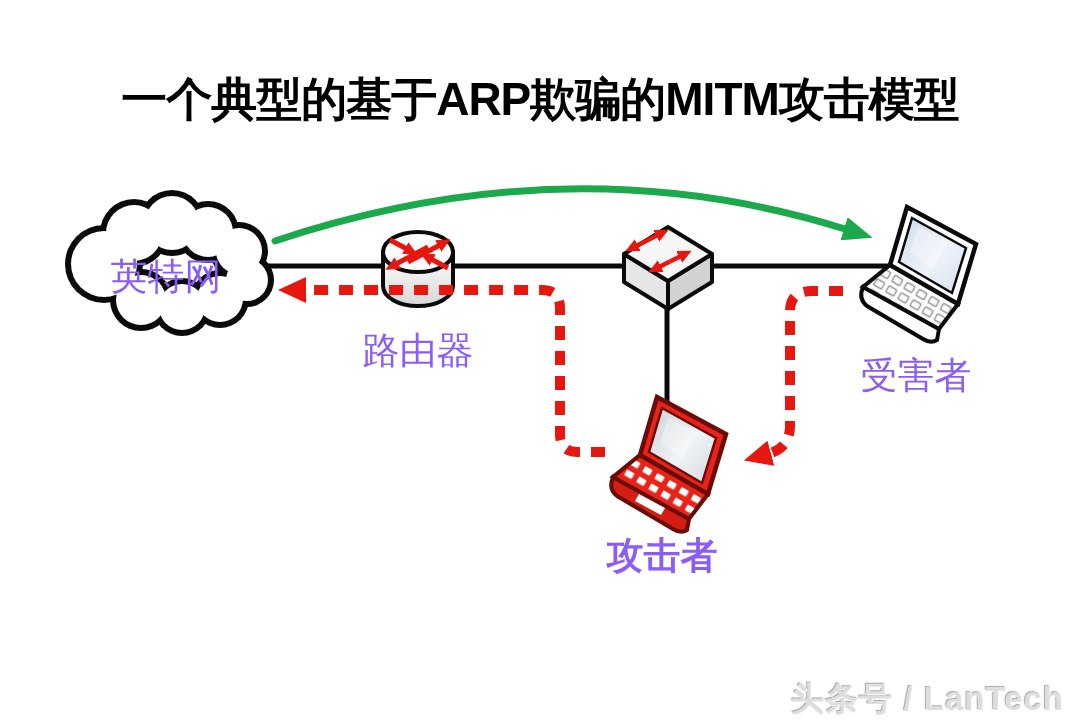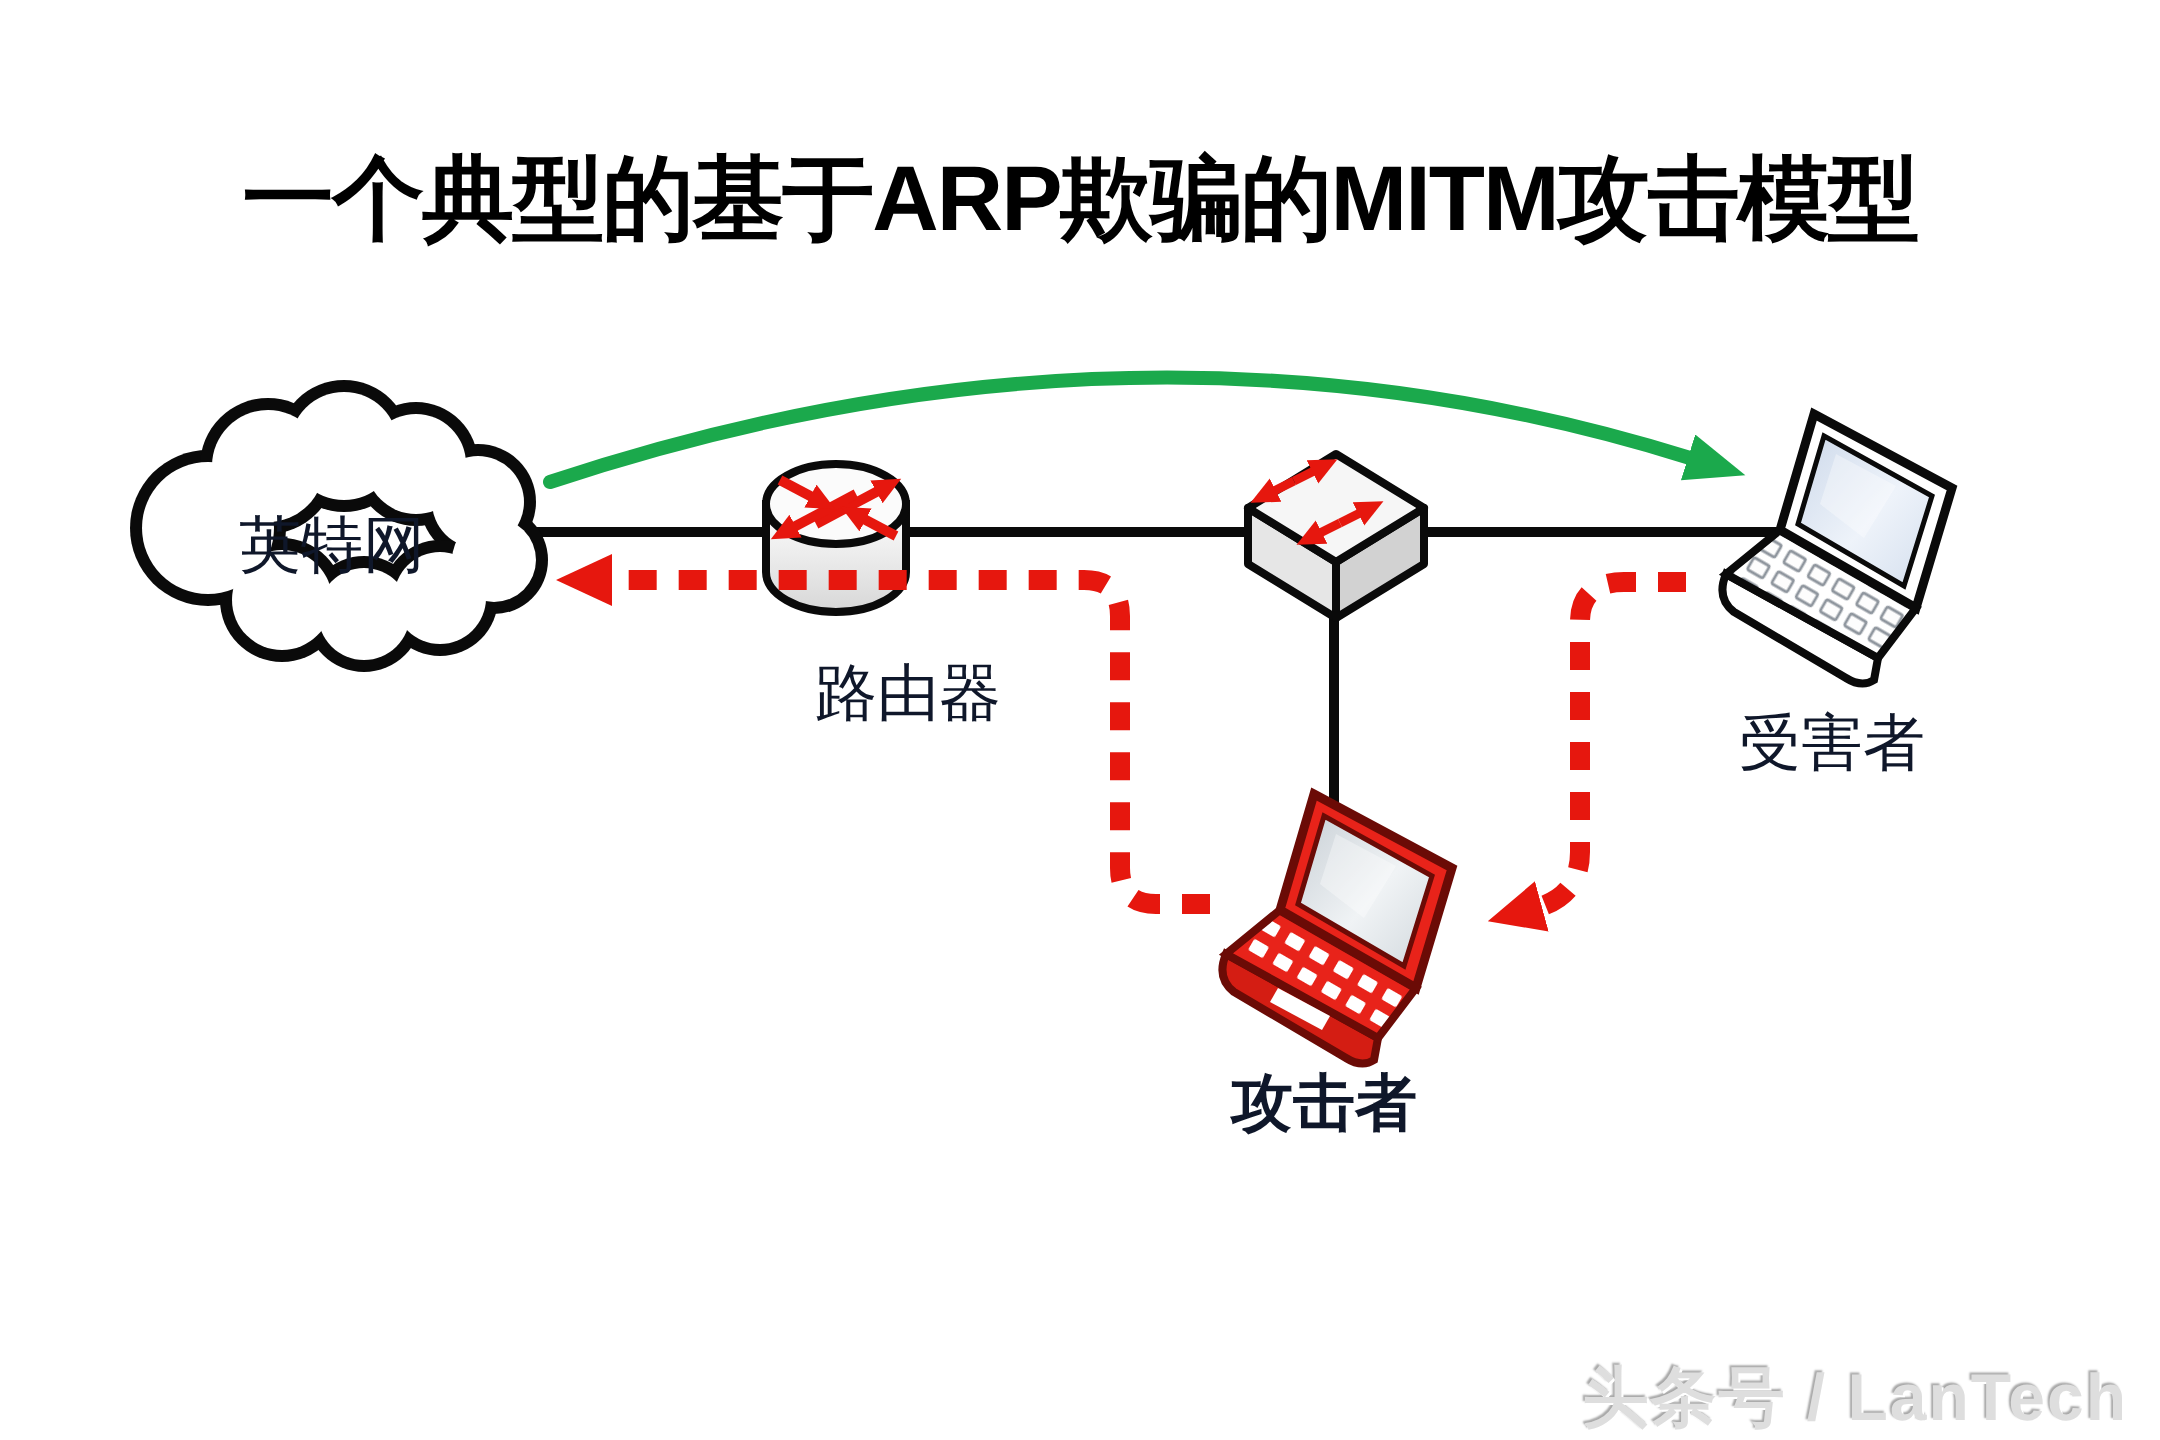--- a/index.html
+++ b/index.html
@@ -7,21 +7,21 @@
     position:relative;width:1080px;height:720px;background:#ffffff;overflow:hidden;
     font-family:"Liberation Sans","DejaVu Sans",sans-serif;color:#111;
   }
   #diagram-svg{position:absolute;left:0;top:0;}
   .title{
     position:absolute;left:50%;top:38px;transform:translateX(-50%);
     white-space:nowrap;font-size:46px;font-weight:700;letter-spacing:-1px;color:#000;
   }
   .node-label{
     position:absolute;transform:translateX(-50%);white-space:nowrap;
-    font-size:31px;font-weight:500;color:#0f172a;
+    font-size:37px;font-weight:500;color:#8b5cf6;
   }
   .credit{
     position:absolute;left:42px;top:640px;font-size:28px;color:#141414;
   }
   .watermark{
     position:absolute;right:16px;top:677px;font-size:33px;font-weight:700;
     color:#dedede;text-shadow:1px 1px 0 #ffffff,-1px -1px 1px #a8a8a8;
     letter-spacing:1px;
   }
 </style>
@@ -135,18 +135,18 @@
       <path d="M11,80 L87,122 L85,133 Q79,137 71,132 L15,99 Q6,92 11,80 Z" fill="#d41d13" stroke="#6b0b06" stroke-width="4"></path>
       <polygon points="38,58 106,97 87,122 11,80" fill="url(#keysA)" stroke="#6b0b06" stroke-width="4"></polygon>
       <polygon points="37,97 63,111 59,118 33,104" fill="#ffffff"></polygon>
       <polygon points="55,0 124,37 106,97 38,58" fill="#e8231a" stroke="#6b0b06" stroke-width="4.5"></polygon>
       <polygon points="60,11 114,41 100,86 47,55" fill="url(#screenA)" stroke="#6b0b06" stroke-width="2.5"></polygon>
       <polygon points="66,20 96,36 80,62 58,45" fill="#ffffff" opacity="0.35"></polygon>
     </g>
   </svg>
 
   <div class="node-label" style="left:166px;top:252px;">英特网</div>
-  <div class="node-label" style="left:418px;top:326px;margin-left:36px;">路由器</div>
+  <div class="node-label" style="left:418px;top:326px;">路由器</div>
   <div class="node-label" style="left:916px;top:351px;font-family:Liberation Mono, monospace;">受害者</div>
   <div class="node-label" style="left:662px;top:531px;font-weight:bold;">攻击者</div>
 
   <div class="watermark">头条号 / LanTech</div>
 </div>
 
 </body></html>

